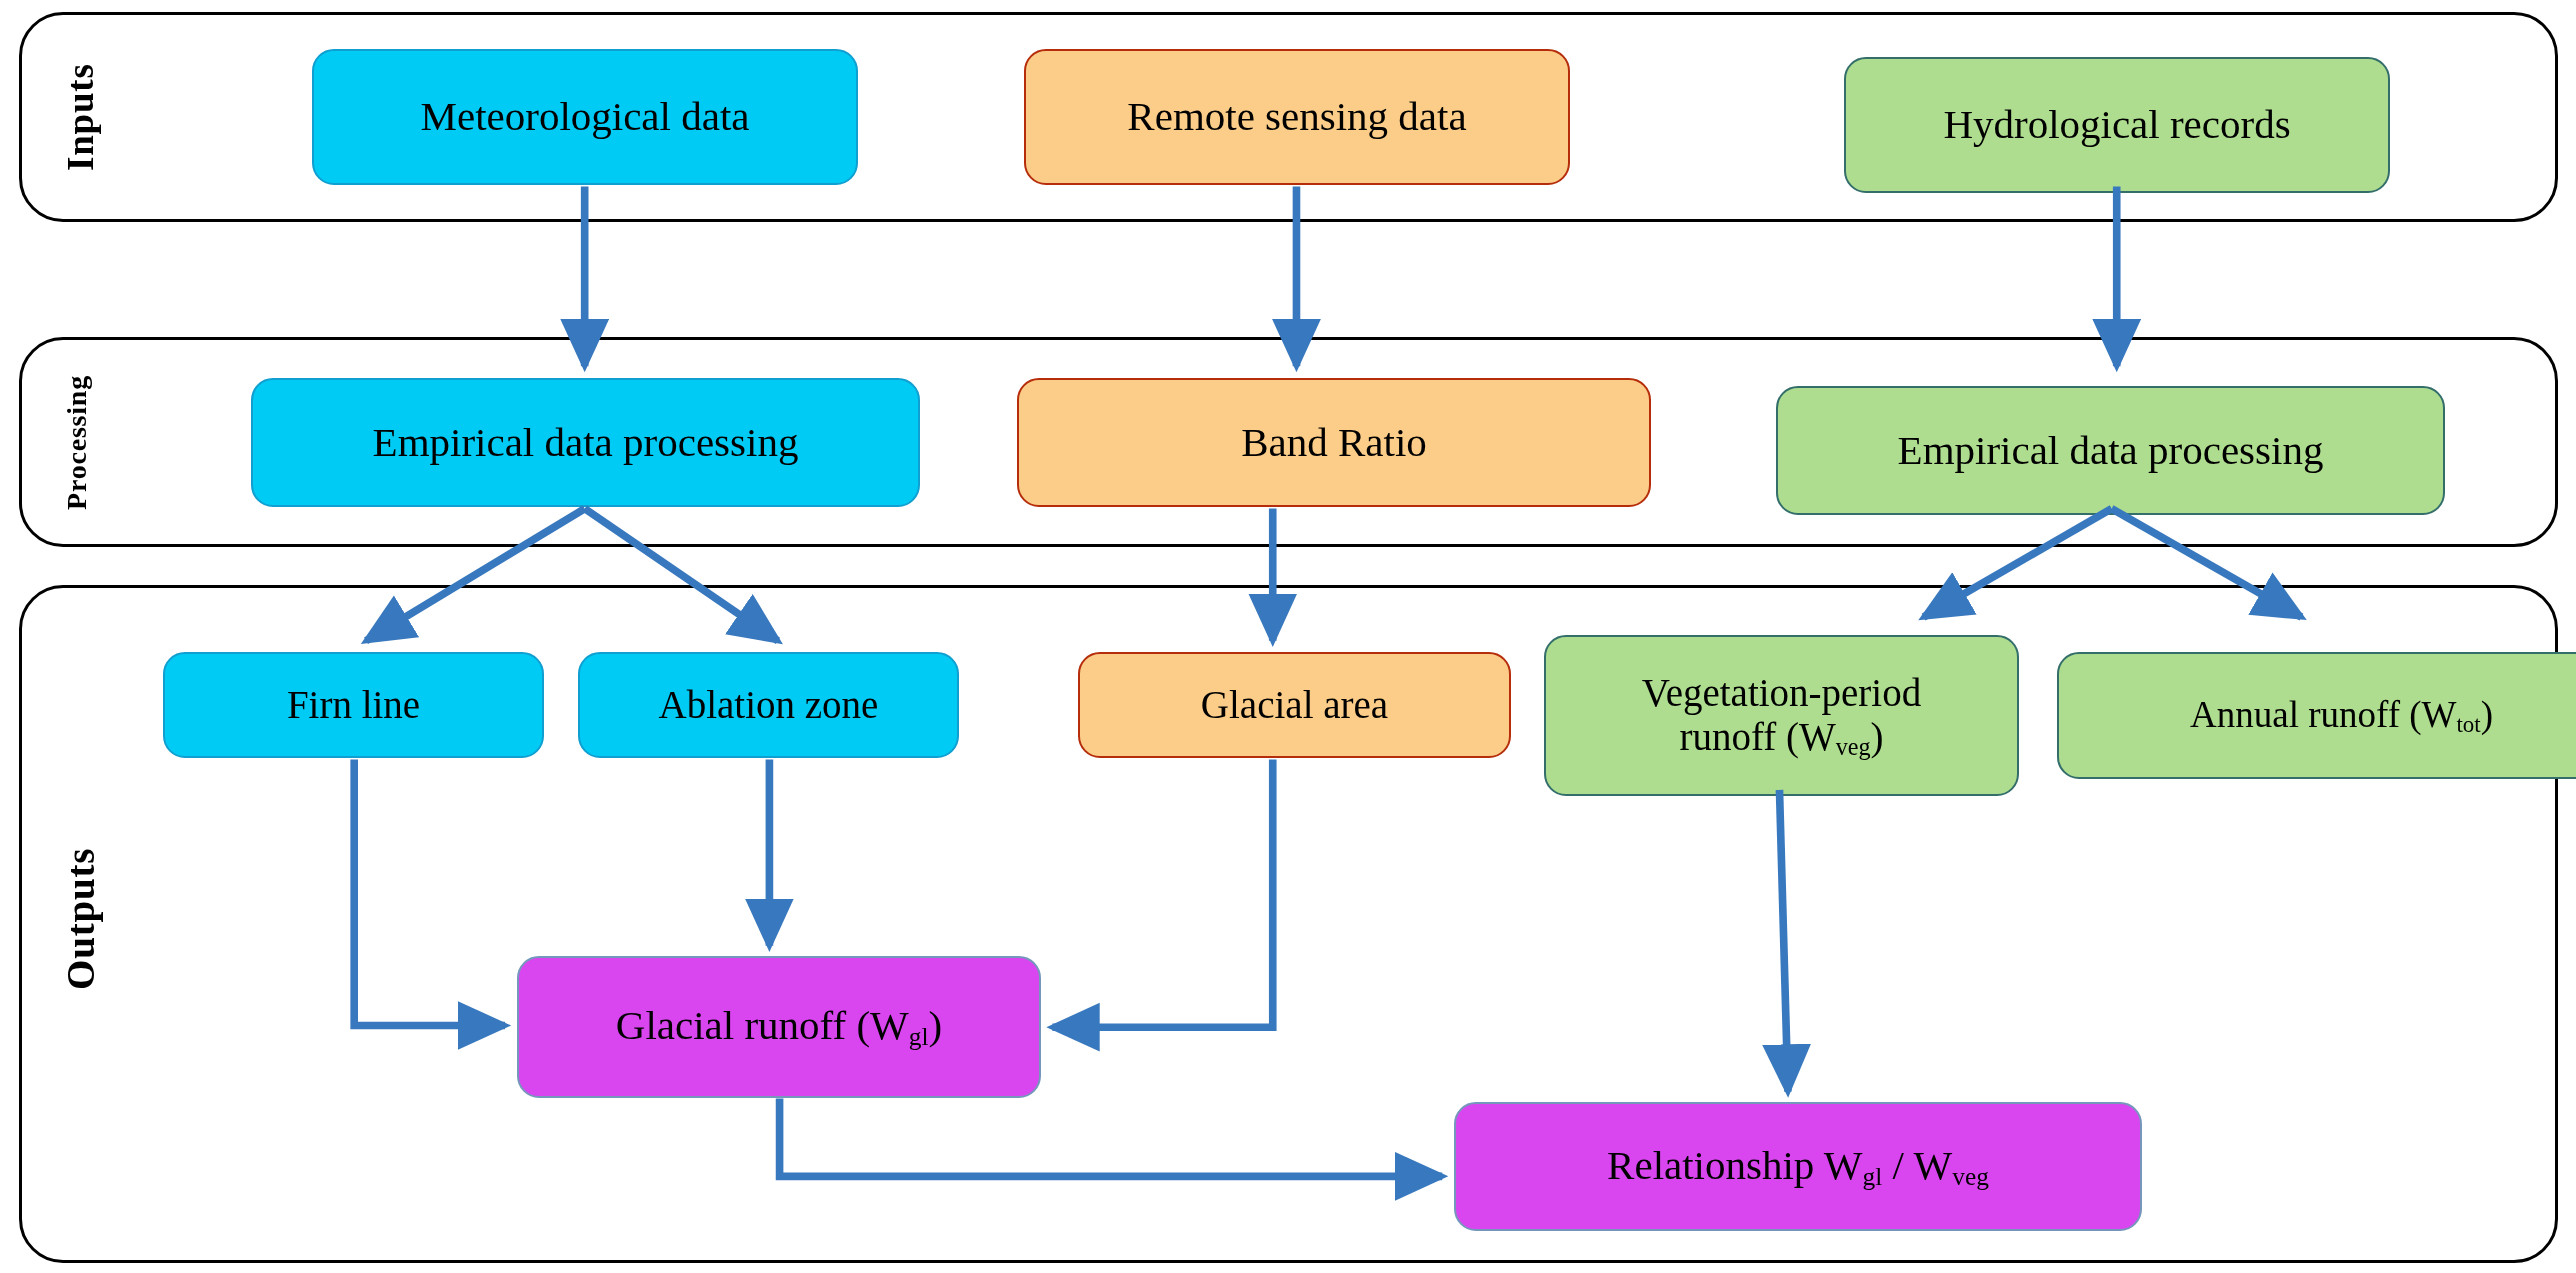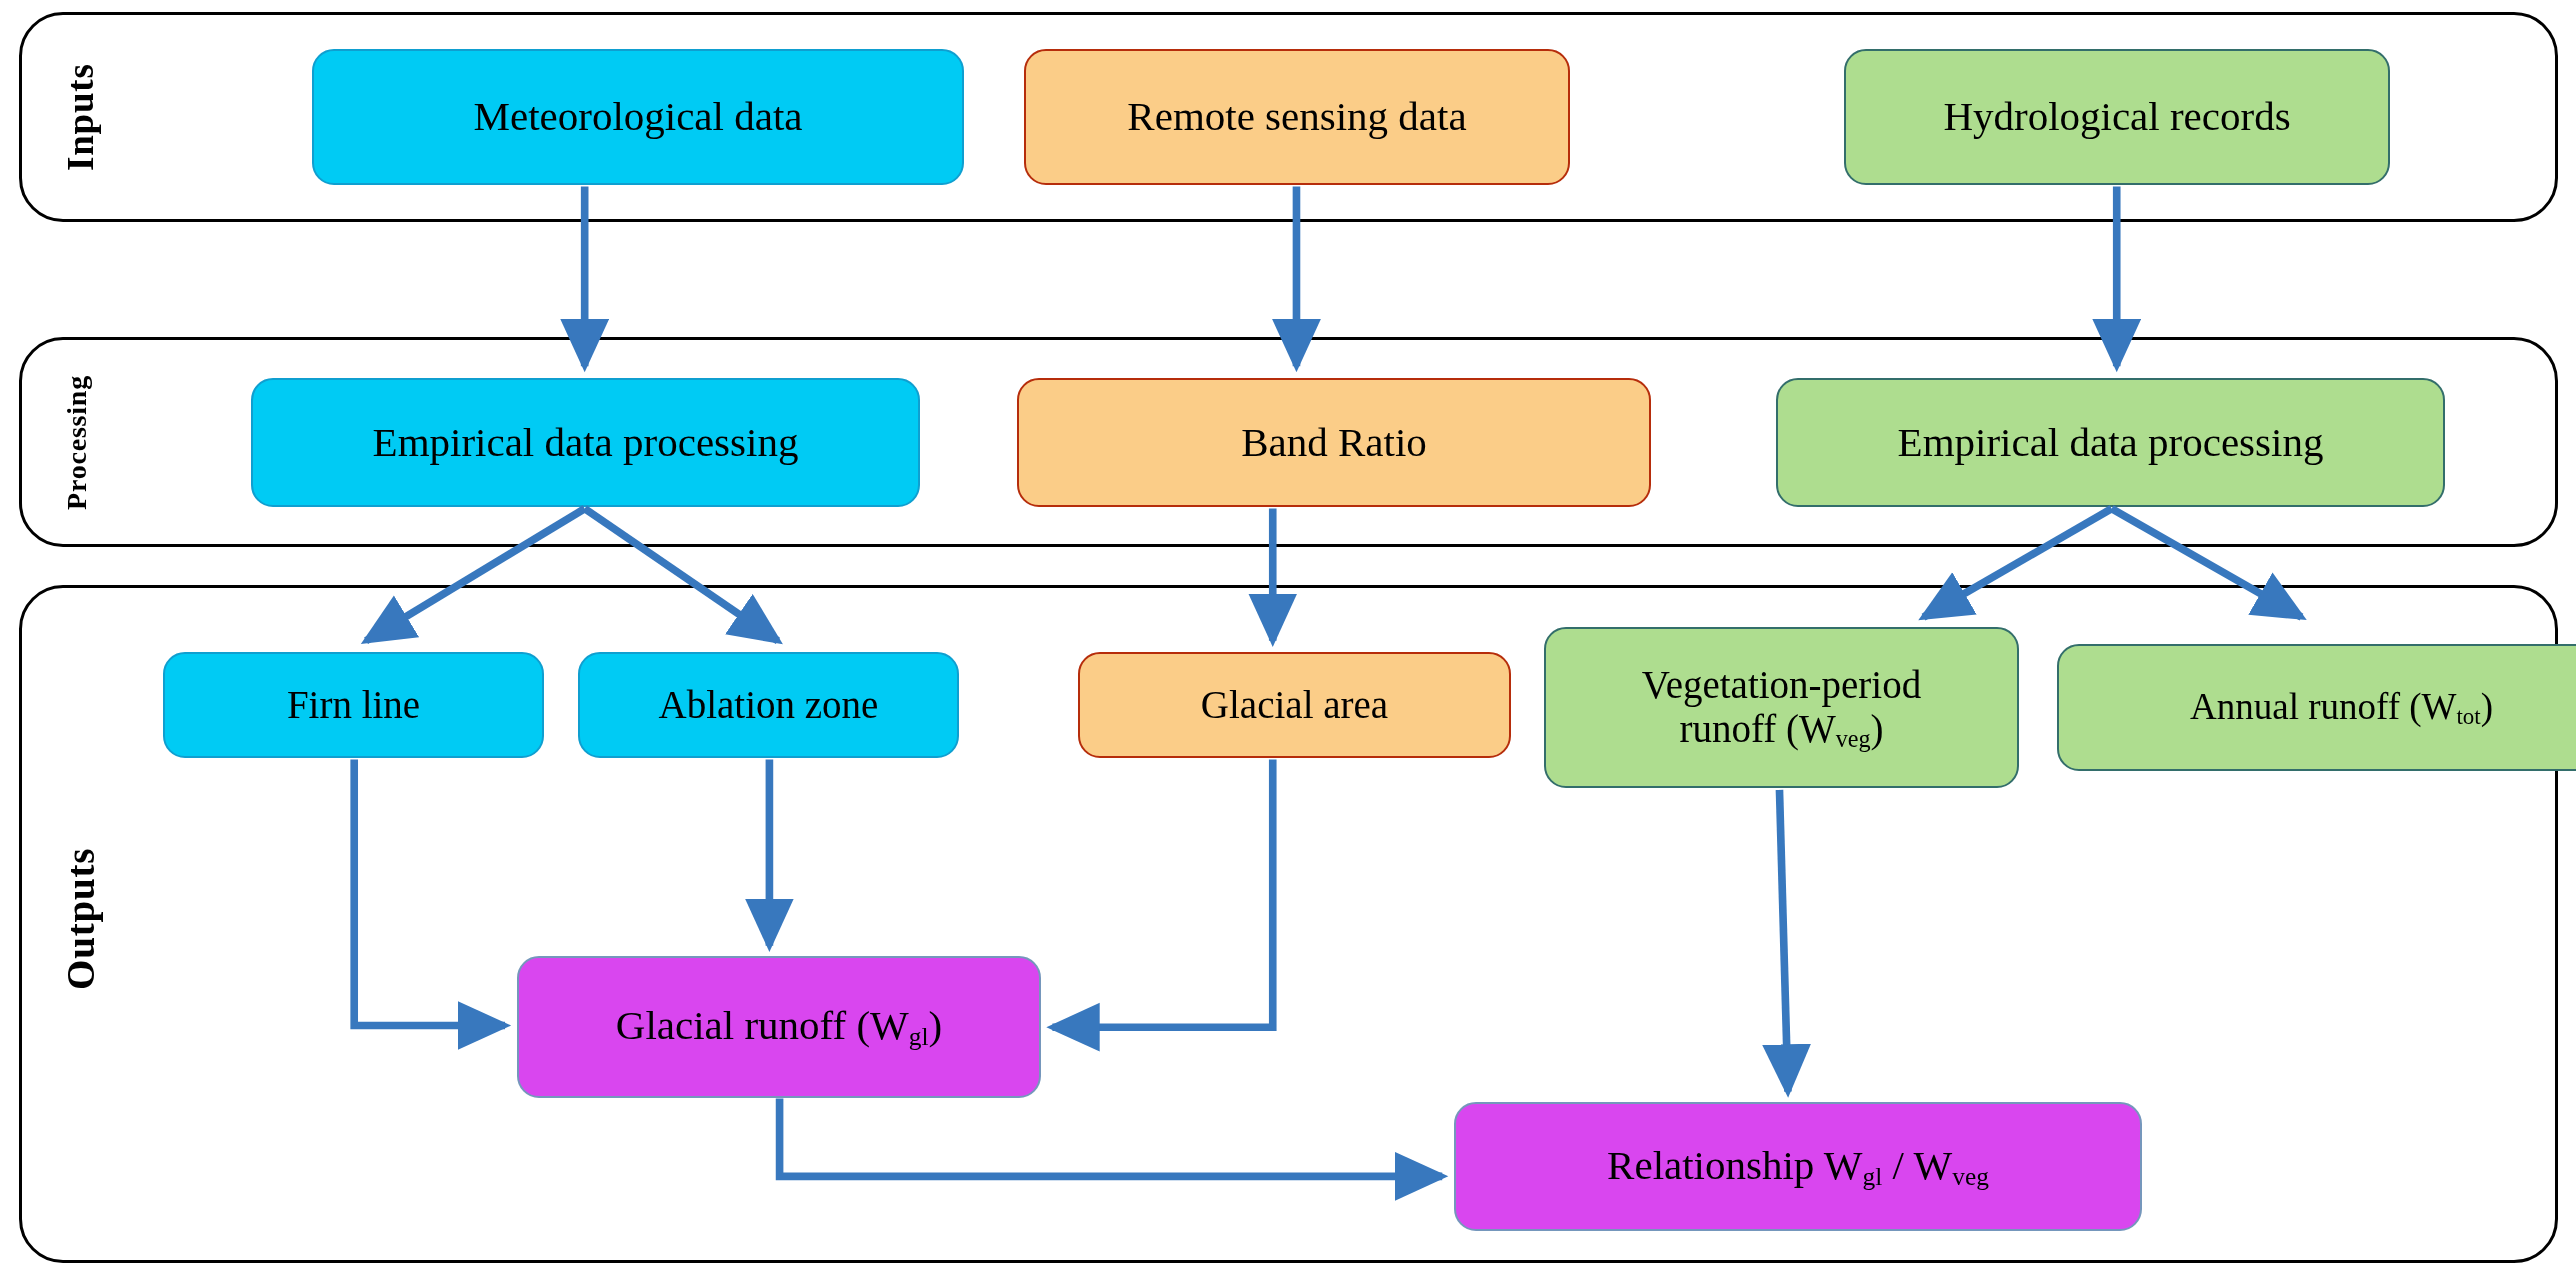--- a/index.html
+++ b/index.html
@@ -12,38 +12,38 @@
   .section-label{position:absolute;font-weight:bold;color:#000;letter-spacing:0.8px;
      writing-mode:vertical-rl;transform:rotate(180deg);text-align:center;}
 
   
   .node{position:absolute;box-sizing:border-box;display:flex;align-items:center;justify-content:center;
         text-align:center;border-radius:22px;line-height:1.12;color:#000;}
   .node .lbl{display:block;padding:0 8.5px;}
 
   .n-cyan{background:#00CBF4;border:2.5px solid #0F9FD0;}
   .n-orange{background:#FBCD88;border:2.5px solid #B62D0B;}
-  .n-green{background:#AEDD8F;border:2.5px solid #336E6B;}
+  .n-green{background:#AEDD8F;border:2.5px solid #336E6B;margin-top:8px;}
   .n-gray{background:#d946ef;border:2.5px solid #7597BC;}
 
   sub{font-size:0.62em;vertical-align:-0.22em;}
 
   
   #wires{position:absolute;left:0;top:0;width:2576px;height:1274px;pointer-events:none;}
 </style>
 </head>
 <body>
 
 <div id="stage">
 
   <div class="section" style="left:18.6px;top:12px;width:2539px;height:210px;">
   </div>
   <div class="section-label" style="left:59px;top:37px;width:51px;height:161px;font-size:37px;">Inputs</div>
 
-  <div class="node n-cyan" style="left:312px;top:49px;width:652px;height:136px;font-size:41px;">
+  <div class="node n-cyan" style="left:312px;top:49px;width:546px;height:136px;font-size:41px;">
     <span class="lbl">Meteorological data</span>
   </div>
 
   <div class="node n-orange" style="left:1024px;top:49px;width:546px;height:136px;font-size:41px;">
     <span class="lbl">Remote sensing data</span>
   </div>
 
   <div class="node n-green" style="left:1844px;top:49px;width:546px;height:136px;font-size:41px;">
     <span class="lbl">Hydrological records</span>
   </div>

